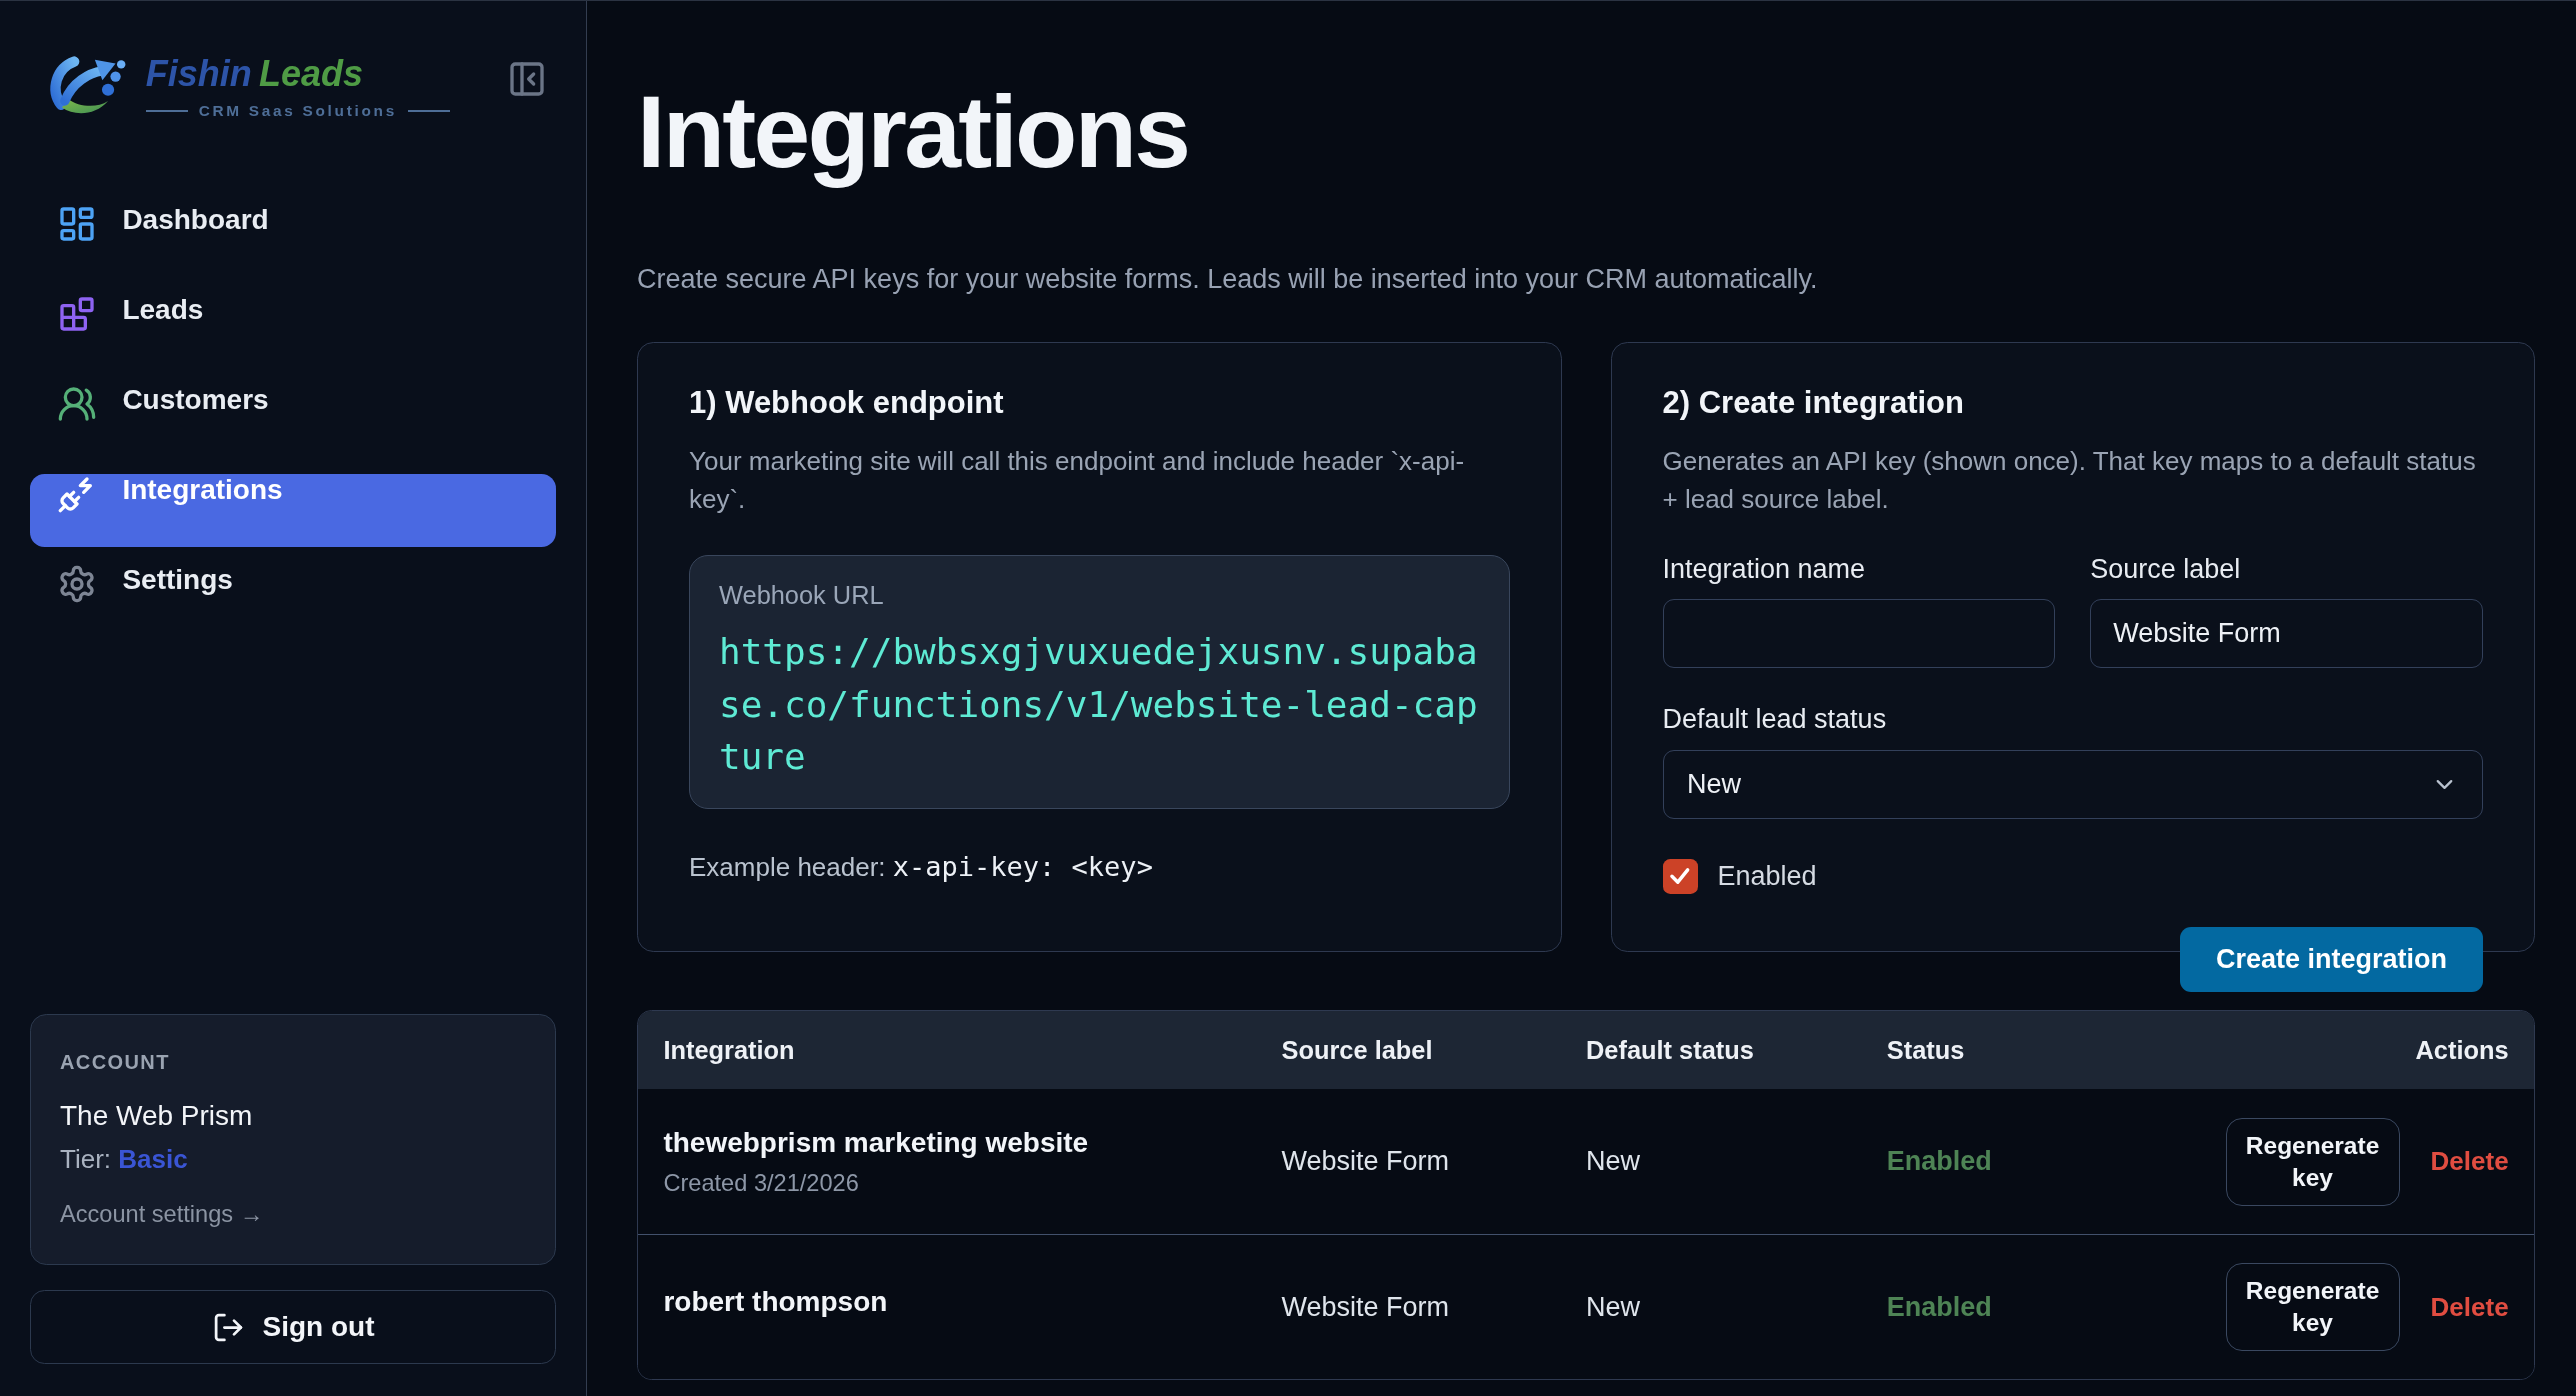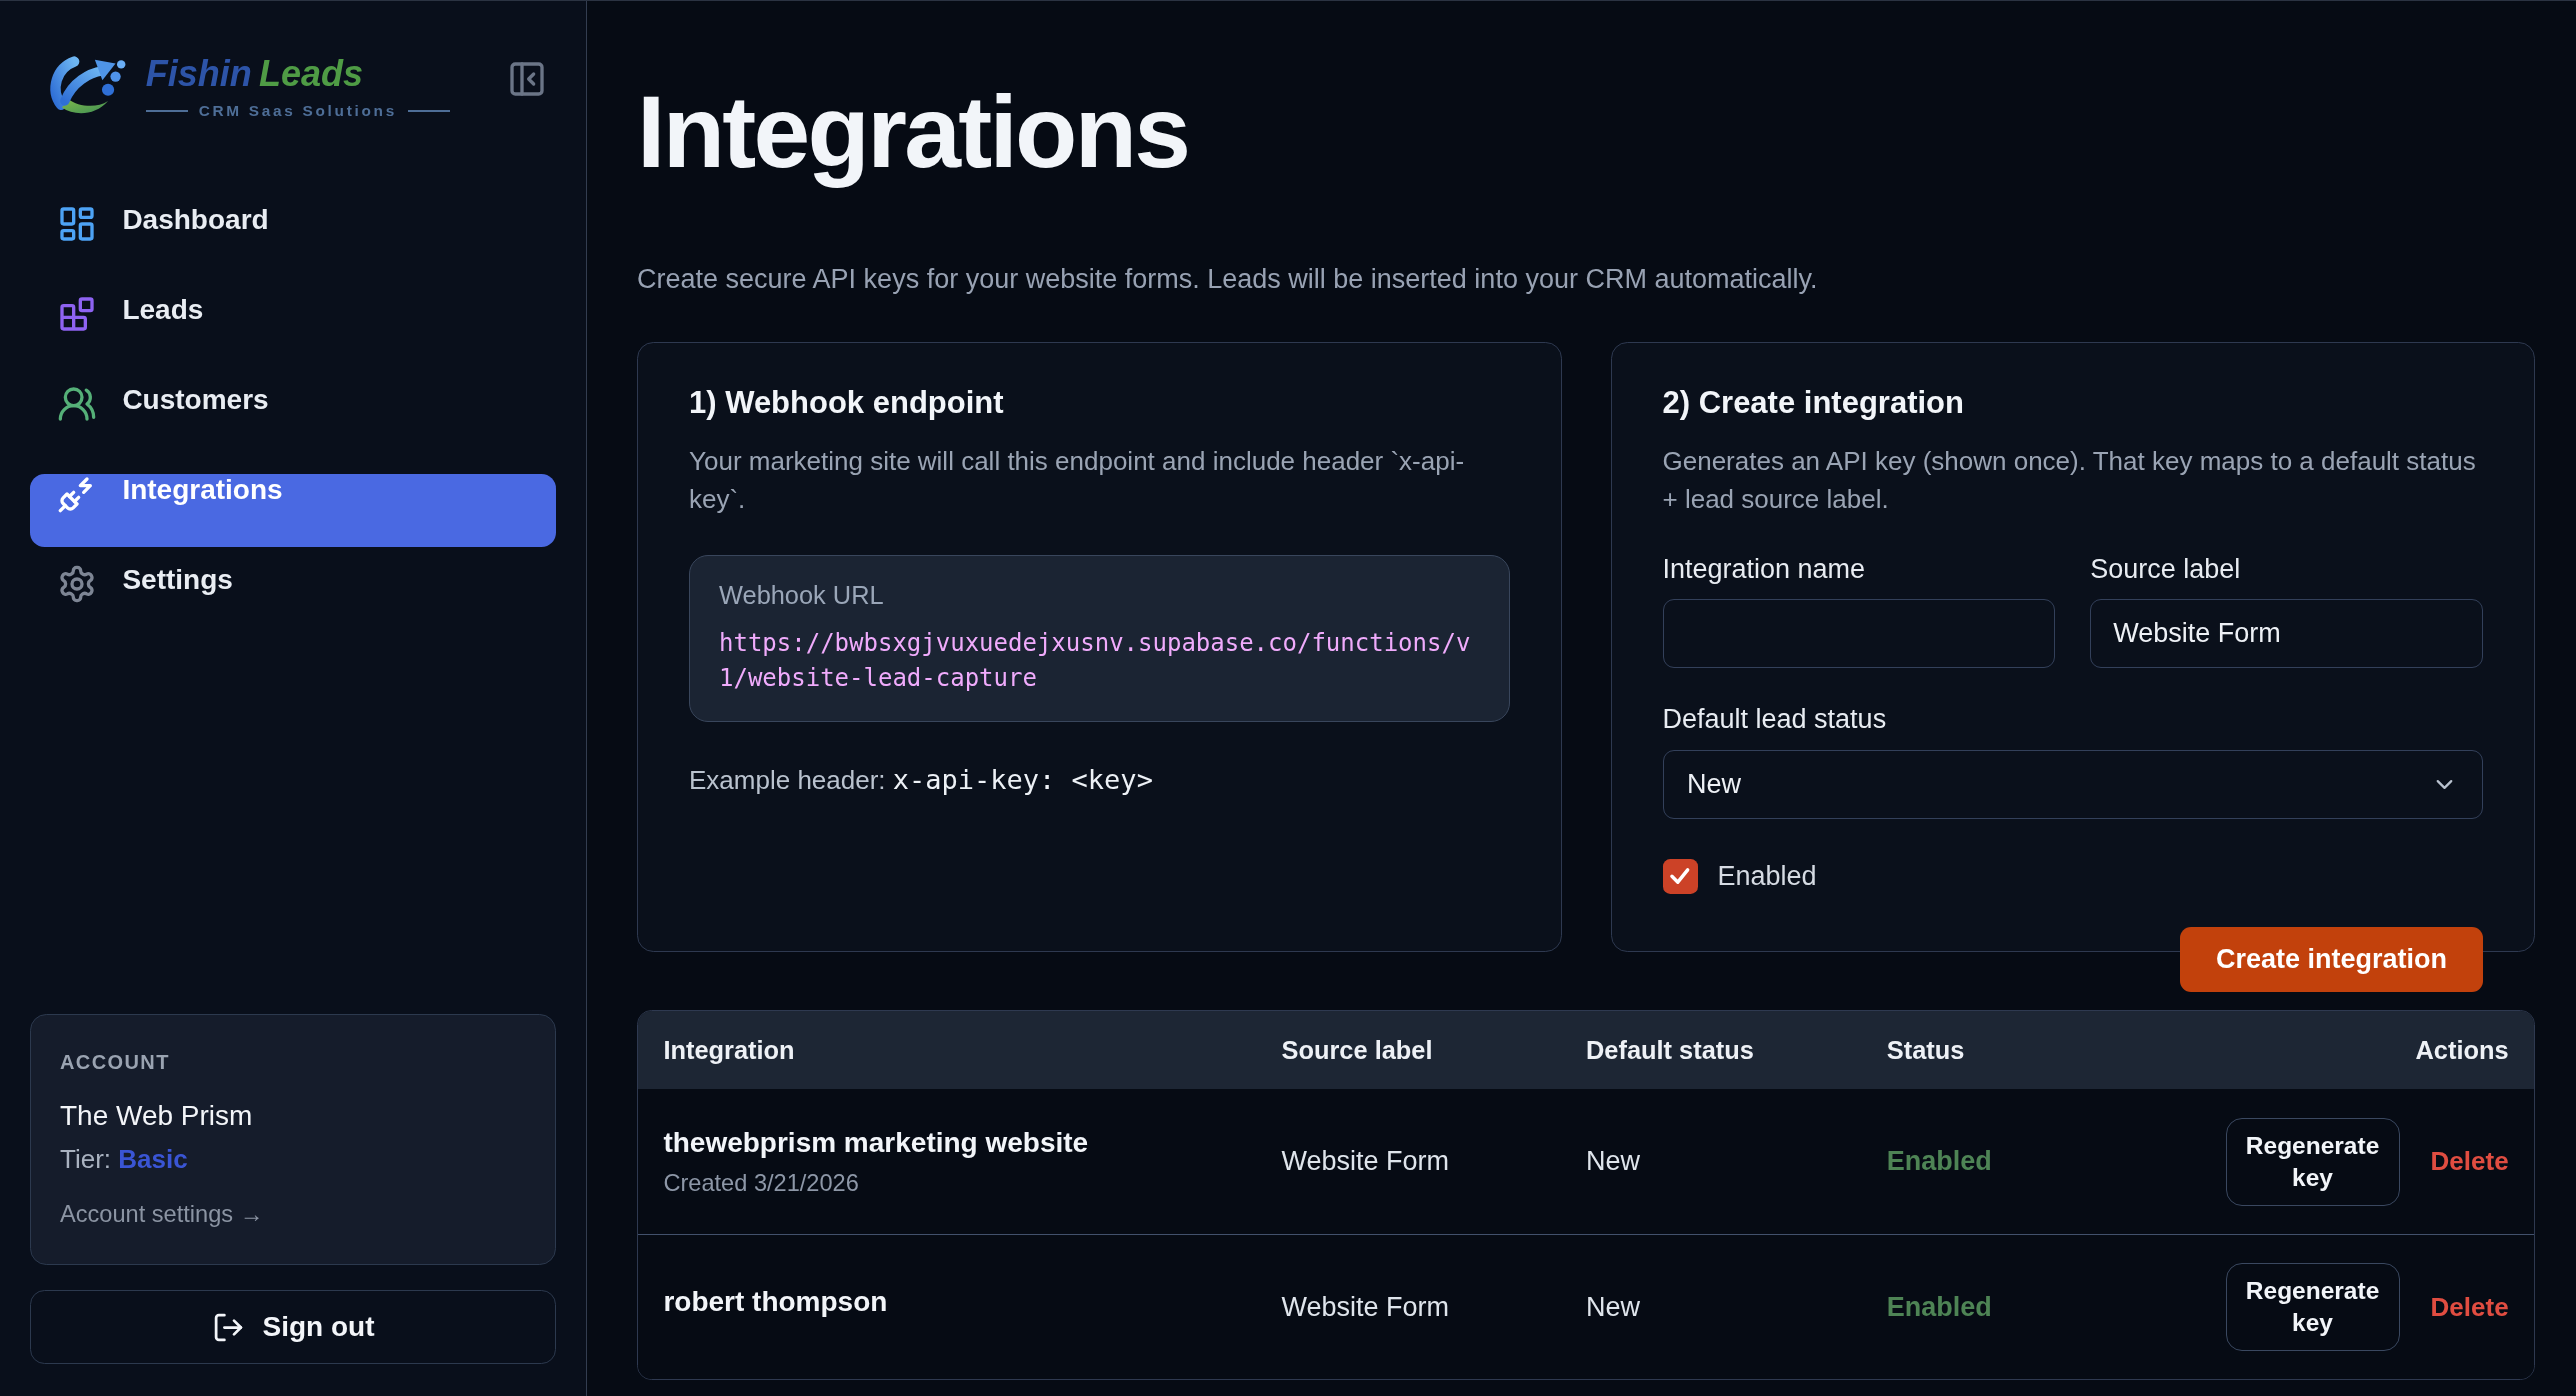--- a/index.html
+++ b/index.html
@@ -72,21 +72,21 @@
   .cards-row { display:flex; gap:49px; margin-top:47px; }
   .card {
     flex:1; height:610px; border:1.8px solid #2e3950; border-radius:16.3px;
     background:#0a101b; padding:42px 51px;
   }
   .card-title { margin:0; font-size:31px; font-weight:700; color:#f2f5f9; }
   .card-desc { margin:22px 0 0; font-size:26px; line-height:1.45; color:#9aa4b4; }
 
   .url-box { margin-top:36px; background:#1b2433; border:1.8px solid #39465c; border-radius:19px; padding:25.4px 29px; }
   .url-label { font-size:25.4px; color:#9aa6b8; }
-  .url-value { margin-top:16.3px; font-family:"DejaVu Sans Mono", monospace; font-size:24px; line-height:1.45; color:#f0abfc; word-break:break-all; }
+  .url-value { margin-top:16.3px; font-family:"DejaVu Sans Mono", monospace; font-size:36px; line-height:1.45; color:#5eead4; word-break:break-all; }
   .example-line { margin:42px 0 0; font-size:26px; color:#bac3cf; }
   .mono-code { font-family:"DejaVu Sans Mono", monospace; color:#edf1f6; font-size:27px; }
 
   .form-grid { display:grid; grid-template-columns:1fr 1fr; gap:35px; margin-top:35px; }
   .field-label { display:block; font-size:27px; color:#e8ecf2; }
   .text-input {
     margin-top:14.5px; width:100%; height:69px; background:transparent;
     border:1.8px solid #33405a; border-radius:11px; padding:0 22px;
     font-size:27px; color:#eef1f6; font-family:inherit; outline:none;
   }
@@ -101,21 +101,21 @@
   .checkbox-row { margin-top:40px; display:flex; align-items:center; gap:20px; }
   .checkbox {
     width:35px; height:35px; border-radius:7.3px; background:#cc4227;
     display:flex; align-items:center; justify-content:center; cursor:pointer; flex:none;
   }
   .checkbox svg { width:23.6px; height:23.6px; }
   .checkbox-label { font-size:27px; color:#d6dbe3; }
 
   .submit-row { margin-top:33px; display:flex; justify-content:flex-end; }
   .primary-btn {
-    height:65px; padding:0 36px; background:#c2410c; color:#ffffff; border:none;
+    height:65px; padding:0 36px; background:#0369a1; color:#ffffff; border:none;
     border-radius:11px; font-size:27px; font-weight:700; font-family:inherit; cursor:pointer;
   }
 
   
   .table-card { margin-top:58px; border:1.8px solid #2e3950; border-radius:14.5px; overflow:hidden; }
   .thead, .trow { display:grid; grid-template-columns:33.5% 16.5% 16.3% 15.2% auto; align-items:center; padding:0 25.4px; }
   .thead { background:#1d2634; height:78px; font-size:25.4px; font-weight:600; color:#eef1f6; }
   .th-actions { text-align:right; }
   .trow { height:145px; background:#060b14; }
   .trow + .trow { border-top:1.8px solid #42516c; }

